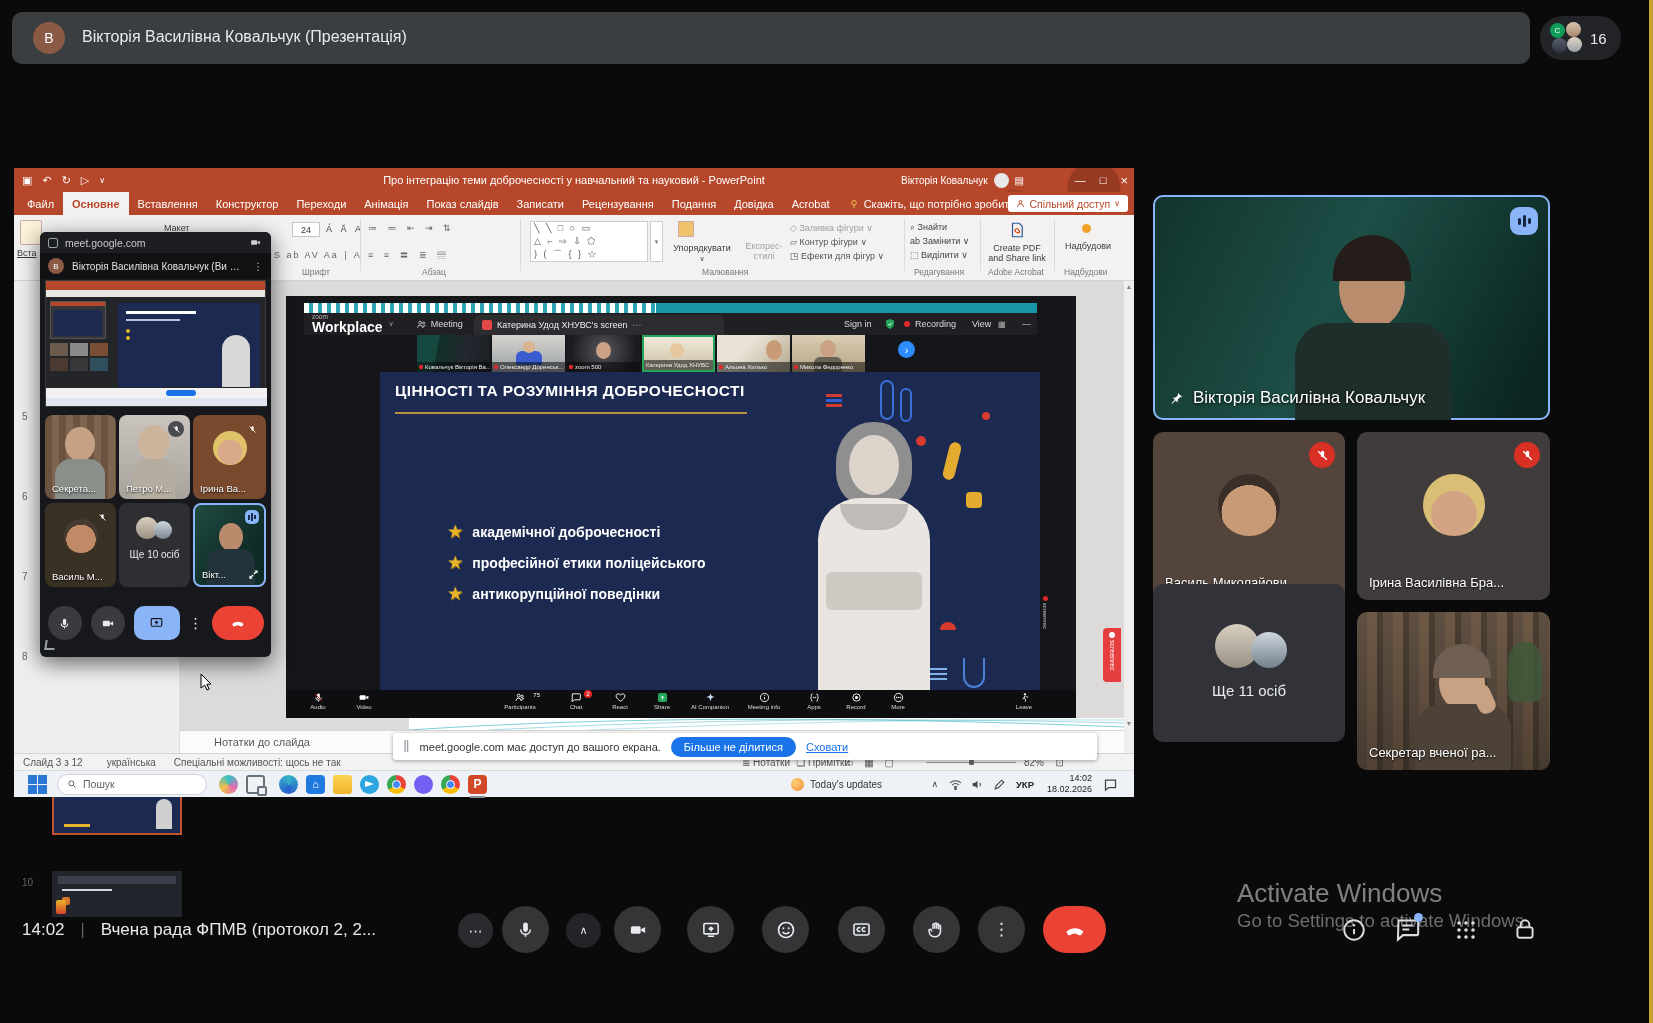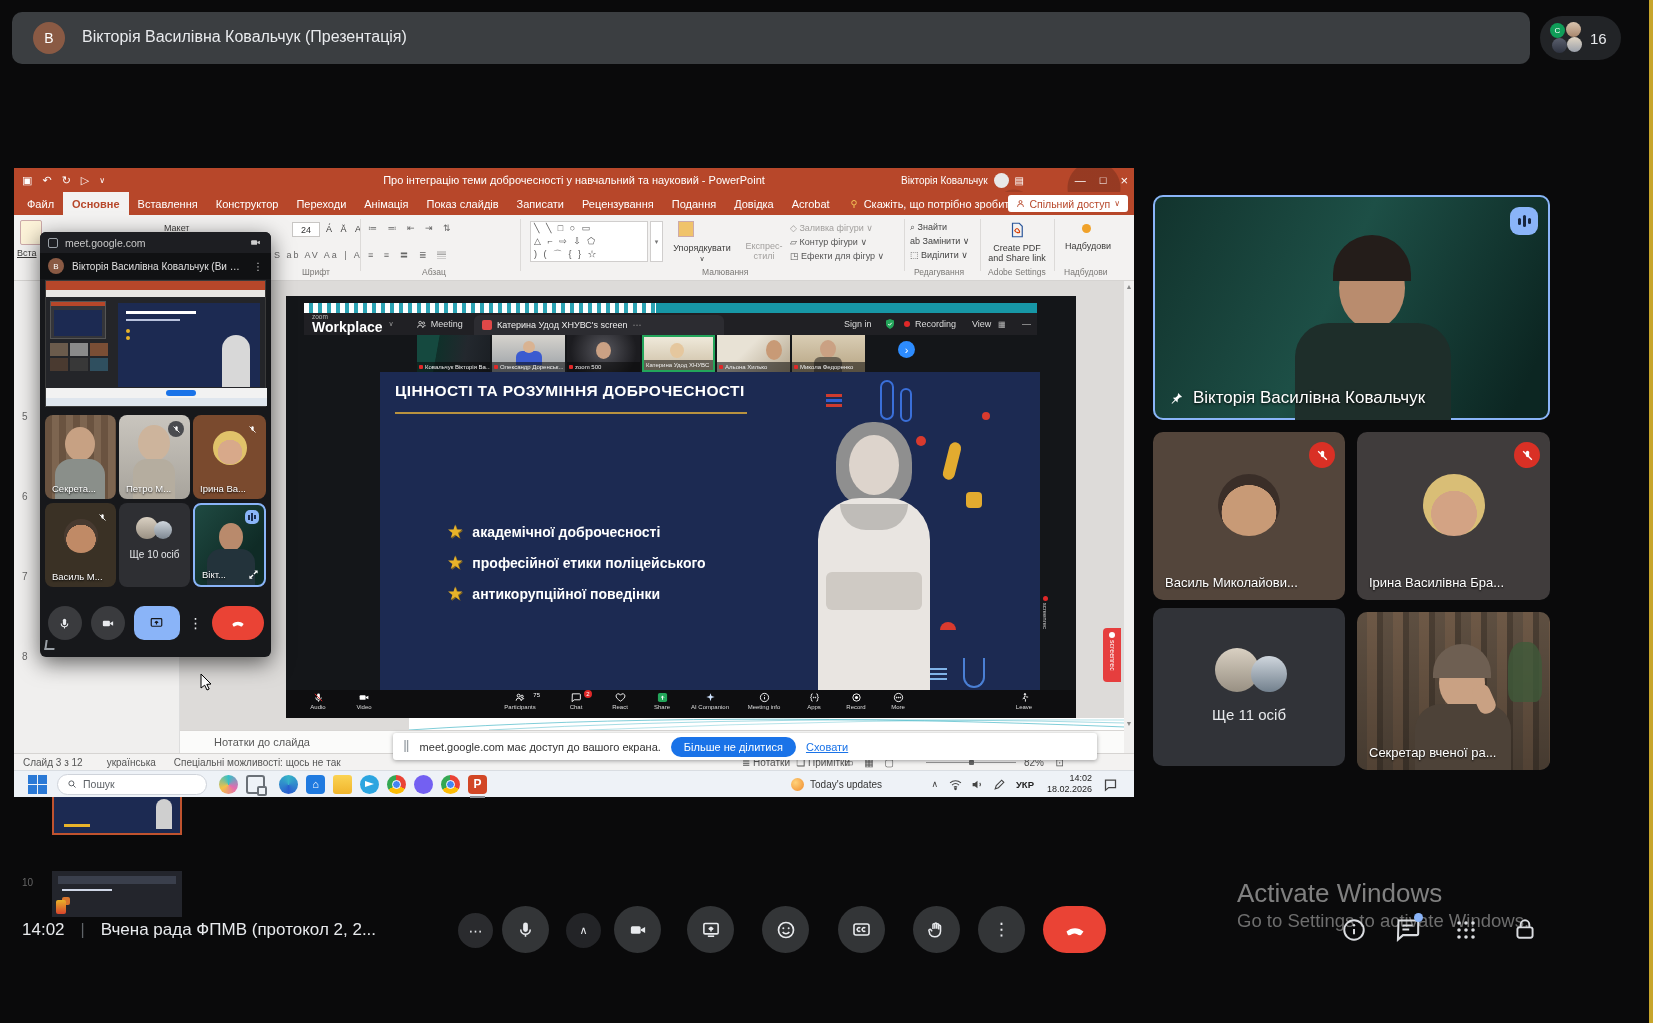--- a/index.html
+++ b/index.html
@@ -208,21 +208,21 @@
       <div class="ab rtext" style="left:896px;top:21px;color:#444;">ab <span>Замінити</span> ∨</div>
       <div class="ab rtext" style="left:896px;top:35px;color:#444;">⬚ <span>Виділити</span> ∨</div>
       <div class="ab rlabel" style="left:900px;top:52px;">Редагування</div>
       <div class="rdiv" style="left:966px;"></div>
 
       <svg class="ab" style="left:994px;top:6px;" width="18" height="18" viewBox="0 0 24 24" fill="none" stroke="#2b579a" stroke-width="1.6">
           <path d="M6 3h9l4 4v14H6z"></path>
           <path d="M9 13c2-4 4-4 6 0s-4 3-6 0z" stroke="#d83b01"></path>
         </svg>
       <div class="ab rtext" style="left:970px;top:28px;width:66px;text-align:center;"><span>Create PDF</span><br><span>and Share link</span></div>
-      <div class="ab rlabel" style="left:974px;top:52px;">Adobe Settings</div>
+      <div class="ab rlabel" style="left:974px;top:52px;">Adobe Acrobat</div>
       <div class="rdiv" style="left:1040px;"></div>
 
       <div class="ab" style="left:1068px;top:9px;width:9px;height:9px;border-radius:50%;background:#f0a22a;"></div>
       <div class="ab rtext" style="left:1046px;top:26px;width:56px;text-align:center;">Надбудови</div>
       <div class="ab rlabel" style="left:1050px;top:52px;">Надбудови</div>
     </div>
 
     <div class="ab ppt-body">
       <div class="ab slidepanel">
         <div class="slnum" style="top:130px;">5</div>
@@ -738,21 +738,21 @@
     <div class="avcirc" style="left:65px;top:42px;width:62px;height:62px;background:radial-gradient(circle at 50% 62%,#c89a76 55%,#3a2e28 56%);"></div>
     <div class="mutebadge">
       <svg width="13" height="13" viewBox="0 0 24 24" fill="none" stroke="#fff" stroke-width="2.4">
           <path d="M12 15a3 3 0 0 0 3-3V6a3 3 0 0 0-6 0v6a3 3 0 0 0 3 3z" fill="#fff" stroke="none"></path>
           <path d="M4 4l16 16"></path>
         </svg>
     </div>
     <div class="nm">Василь Миколайови...</div>
   </div>
 
-  <div class="tile" style="left:1153px;top:608px;width:192px;height:158px;background:#313338;">
+  <div class="tile" style="left:1153px;top:584px;width:192px;height:158px;background:#313338;">
     <div class="avcirc" style="left:62px;top:40px;width:44px;height:44px;background:linear-gradient(#d9d0c2,#989083);"></div>
     <div class="avcirc" style="left:98px;top:48px;width:36px;height:36px;background:linear-gradient(#cfd6dd,#72808d);"></div>
     <div class="ab" style="left:0;right:0;top:98px;text-align:center;color:#e8eaed;font-size:15px;">Ще 11 осіб</div>
   </div>
 
   <div class="tile" style="left:1357px;top:612px;width:193px;height:158px;background:repeating-linear-gradient(90deg,#6b5a4a 0 10px,#7d6550 10px 20px,#55473a 20px 26px);">
     <div class="ab" style="left:0;top:0;right:0;bottom:0;background:linear-gradient(180deg,rgba(0,0,0,.12),rgba(0,0,0,.35));"></div>
     <div class="ab" style="right:8px;top:30px;width:34px;height:60px;background:#3f5a3a;border-radius:40% 40% 20% 20%;opacity:.8;"></div>
     <div class="avcirc" style="left:82px;top:44px;width:46px;height:54px;background:#c9a183;"></div>
     <div class="avcirc" style="left:76px;top:32px;width:58px;height:34px;background:#6e5f52;border-radius:30px 30px 0 0;"></div>

